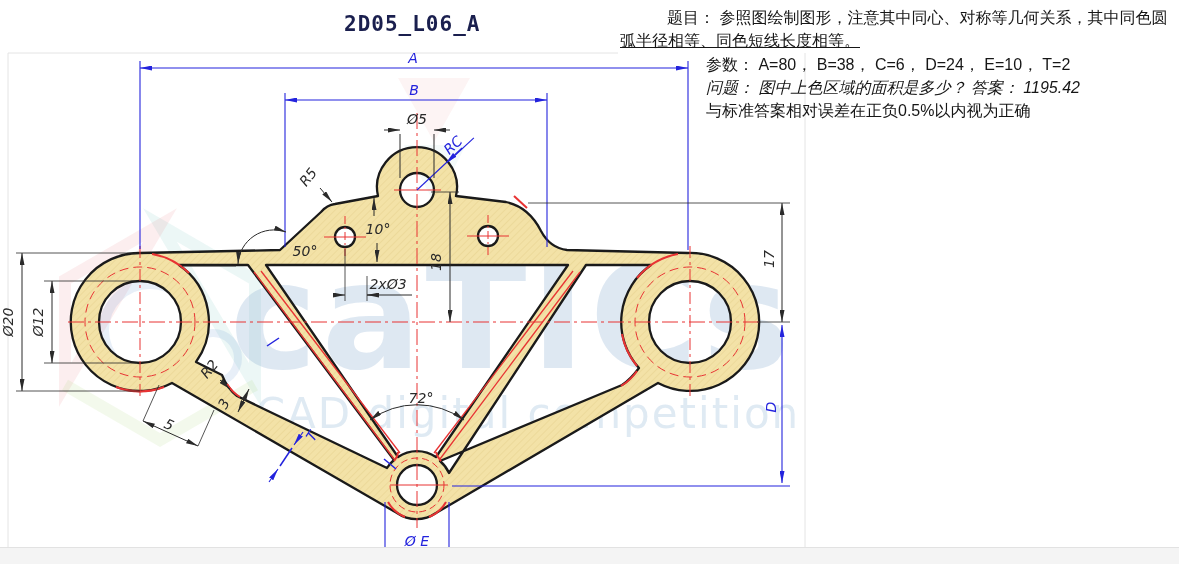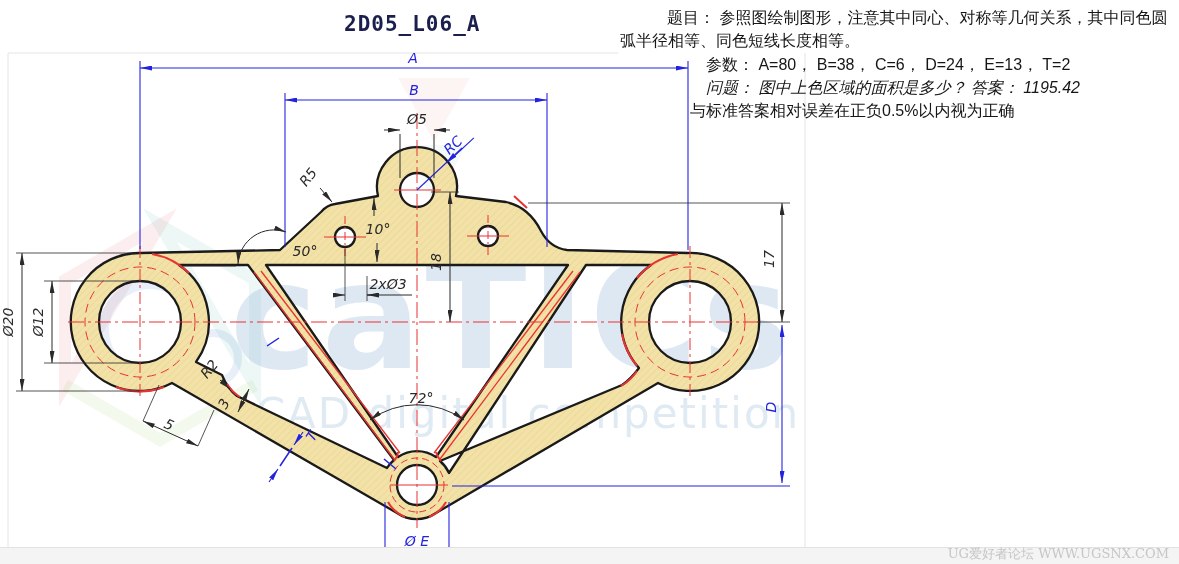--- a/index.html
+++ b/index.html
@@ -225,22 +225,21 @@
   <text class="dimk" x="421" y="403" text-anchor="middle">72°</text>
   <g transform="translate(774,259) rotate(-90)">
     <text class="dimk" x="0" y="0" text-anchor="middle">17</text>
   </g>
 </svg>
 
 <div class="title">2D05_L06_A</div>
 
 <div>
   <div class="probline" style="left:620px;top:8px;margin-left:47px;">题目： 参照图绘制图形，注意其中同心、对称等几何关系，其中同色圆</div>
-  <div class="probline" style="left:620px;top:31px;">弧半径相等、同色短线长度相等。</div>
-  <div class="probline" style="left:706px;top:55px;">参数：  A=80， B=38， C=6， D=24， E=13， T=2</div>
+  <div class="probline" style="left:620px;top:31px;text-decoration:underline;">弧半径相等、同色短线长度相等。</div>
+  <div class="probline" style="left:706px;top:55px;">参数：  A=80， B=38， C=6， D=24， E=10， T=2</div>
   <div class="probline" style="left:706px;top:78px;font-style:italic;">问题：  图中上色区域的面积是多少？  答案：  1195.42</div>
-  <div class="probline" style="left:690px;top:101px;">与标准答案相对误差在正负0.5%以内视为正确</div>
+  <div class="probline" style="left:706px;top:101px;">与标准答案相对误差在正负0.5%以内视为正确</div>
 </div>
 
 <div class="footerbar"></div>
-<div class="footertext">UG爱好者论坛 WWW.UGSNX.COM</div>
 
 </div>
 
 </body></html>

